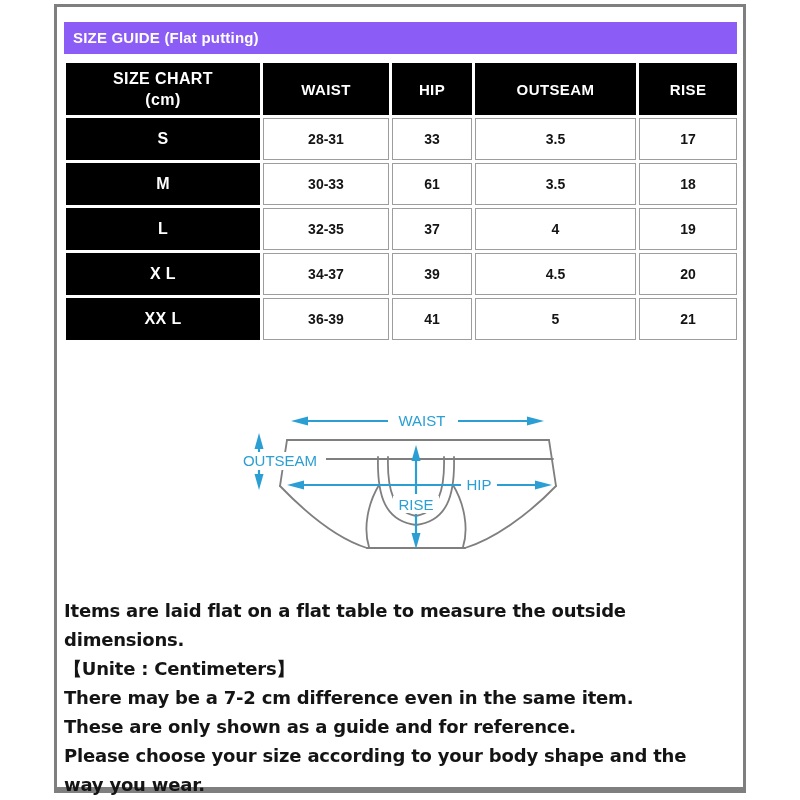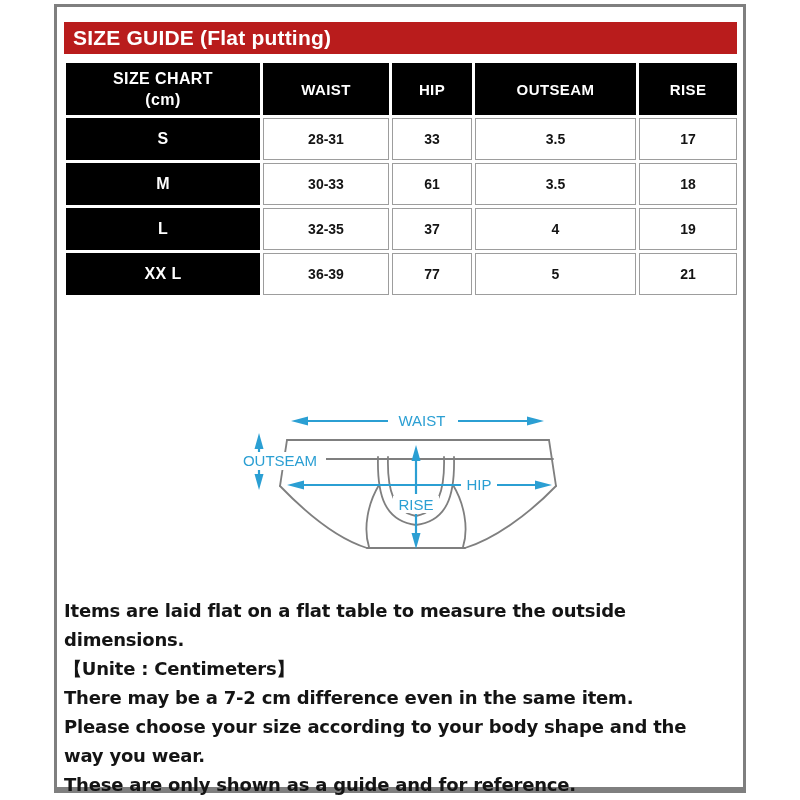--- a/index.html
+++ b/index.html
@@ -8,21 +8,21 @@
     font-family:"Liberation Sans", sans-serif;overflow:hidden;
     -webkit-font-smoothing:antialiased;
   }
   .frame{
     position:absolute;left:54px;top:4px;width:692px;height:789px;
     box-sizing:border-box;border:3px solid #7f7f7f;border-bottom-width:6px;
     background:#ffffff;
   }
   .title-bar{
     position:absolute;left:64px;top:22px;width:673px;height:32px;
-    background:#b91c1c;color:#ffffff;font-weight:bold;font-size:21px;
+    background:#8b5cf6;color:#ffffff;font-weight:bold;font-size:15px;
     line-height:32px;padding-left:9px;box-sizing:border-box;letter-spacing:.2px;
   }
   table.size-table{
     position:absolute;left:63px;top:60px;
     border-collapse:separate;border-spacing:3px;table-layout:fixed;
   }
   .size-table .k{
     background:#000000;color:#ffffff;font-weight:bold;text-align:center;
     vertical-align:middle;font-size:16px;letter-spacing:.4px;
   }
@@ -85,23 +85,30 @@
     <td class="v">18</td>
   </tr>
   <tr class="drow">
     <td class="k">L</td>
     <td class="v">32-35</td>
     <td class="v">37</td>
     <td class="v">4</td>
     <td class="v">19</td>
   </tr>
   <tr class="drow">
+    <td class="k">X L</td>
+    <td class="v">34-37</td>
+    <td class="v">39</td>
+    <td class="v">4.5</td>
+    <td class="v">20</td>
+  </tr>
+  <tr class="drow">
     <td class="k">XX L</td>
     <td class="v">36-39</td>
-    <td class="v">77</td>
+    <td class="v">41</td>
     <td class="v">5</td>
     <td class="v">21</td>
   </tr>
 </tbody>
   </table>
 
 <svg class="diagram" viewBox="0 0 340 182" xmlns="http://www.w3.org/2000/svg">
 
   <g fill="none" stroke="#7f7f7f" stroke-width="1.8" stroke-linecap="round" stroke-linejoin="round">
     <path d="M57,47 L319,47"></path>
@@ -153,15 +160,15 @@
   <text x="192" y="33" text-anchor="middle">WAIST</text>
   <text x="50" y="73" text-anchor="middle">OUTSEAM</text>
   <text x="249" y="97" text-anchor="middle">HIP</text>
   <text x="186" y="117" text-anchor="middle">RISE</text>
 </svg>
 
 <div class="notes">
   <p>Items are laid flat on a flat table to measure the outside dimensions.</p>
   <p>【Unite : Centimeters】</p>
   <p>There may be a 7-2 cm difference even in the same item.</p>
+  <p>These are only shown as a guide and for reference.</p>
   <p>Please choose your size according to your body shape and the way you wear.</p>
-  <p>These are only shown as a guide and for reference.</p>
 </div>
 
 </body></html>

